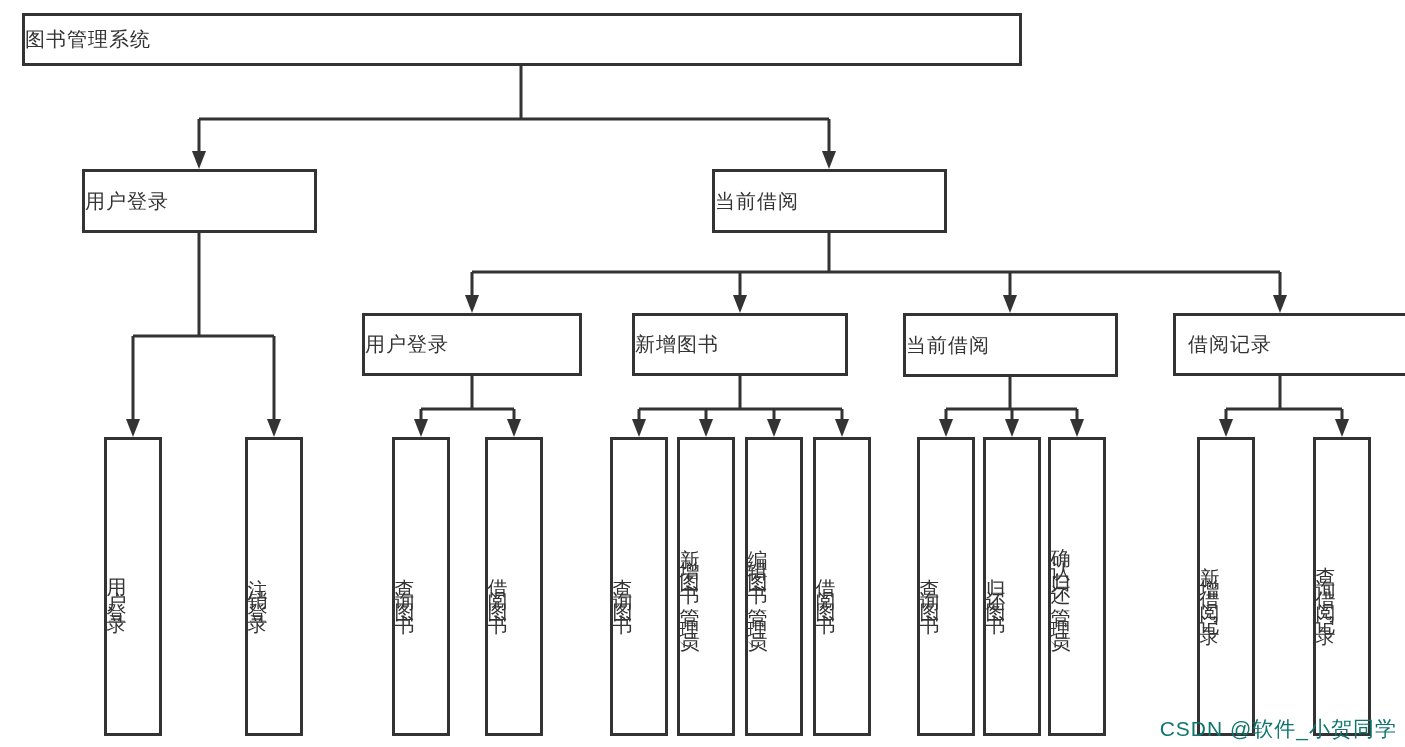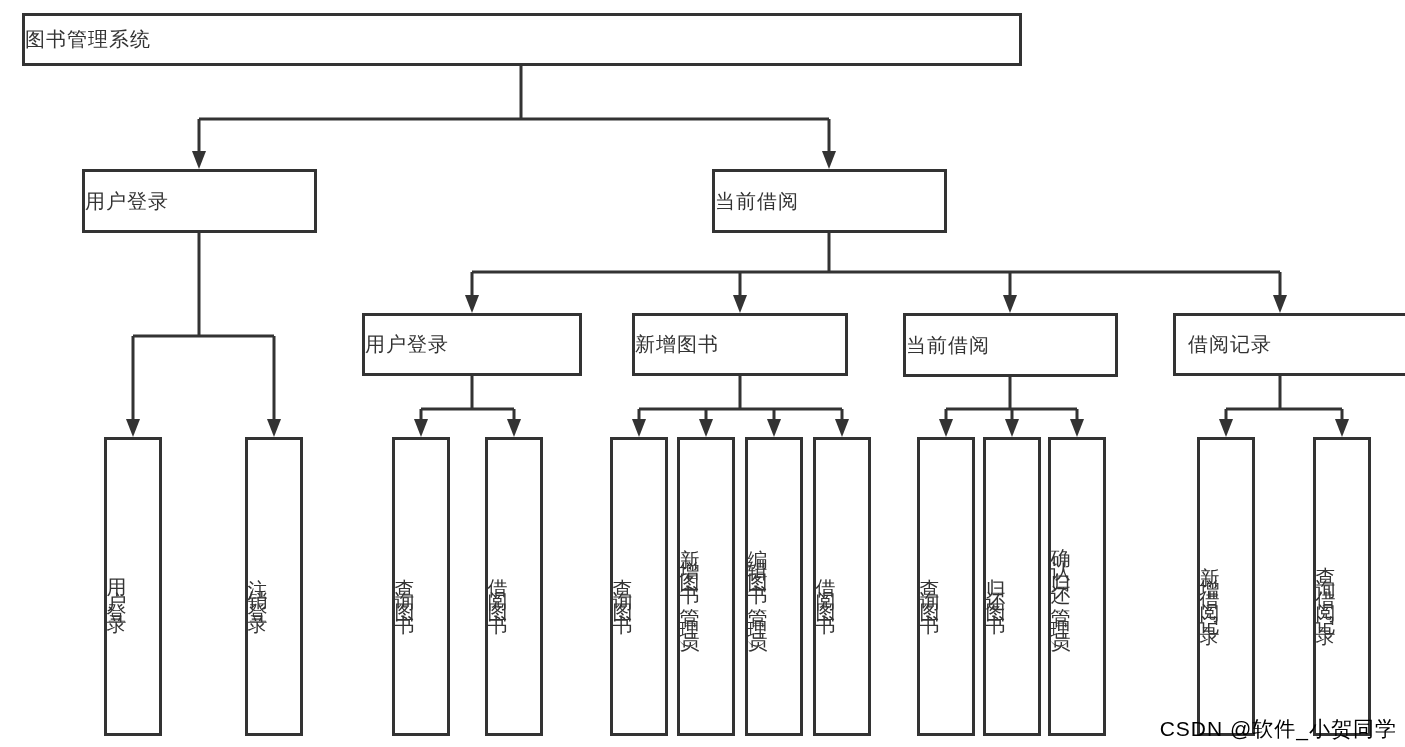--- a/index.html
+++ b/index.html
@@ -69,21 +69,21 @@
   .n-l-query3     { left: 917px;  }
   .n-l-return     { left: 983px;  }
   .n-l-confirm    { left: 1048px; }
   .n-l-addrec     { left: 1197px; }
   .n-l-queryrec   { left: 1313px; }
   .watermark {
     position: absolute;
     right: 8px;
     bottom: 4px;
     font-size: 21px;
-    color: #000000;
+    color: #0f766e;
     letter-spacing: 1px;
     z-index: 3;
     white-space: nowrap;
   }
 </style>
 </head>
 <body>
 
 <div class="canvas">
 

